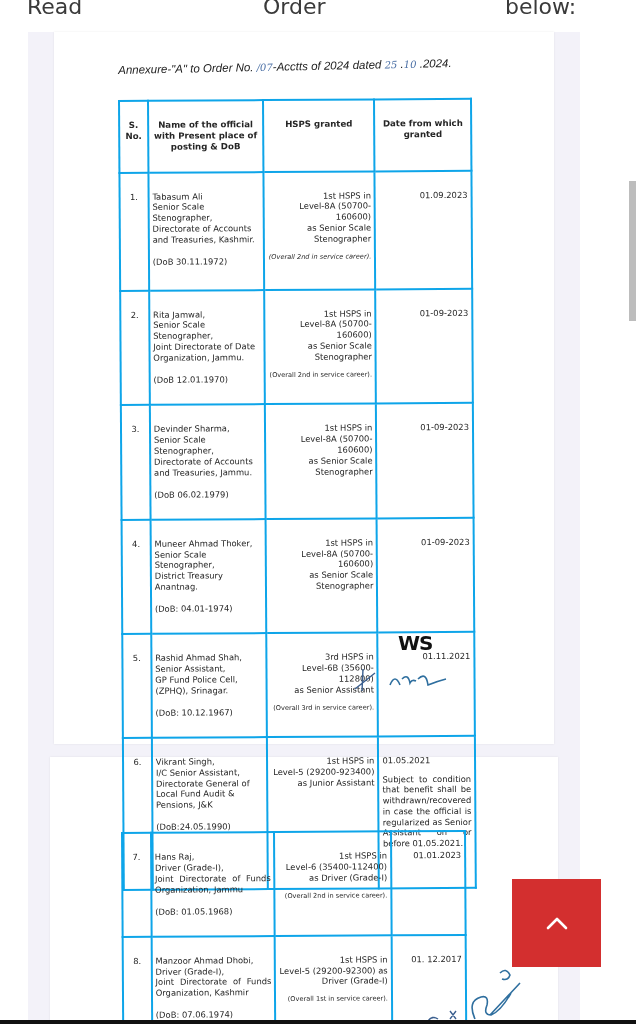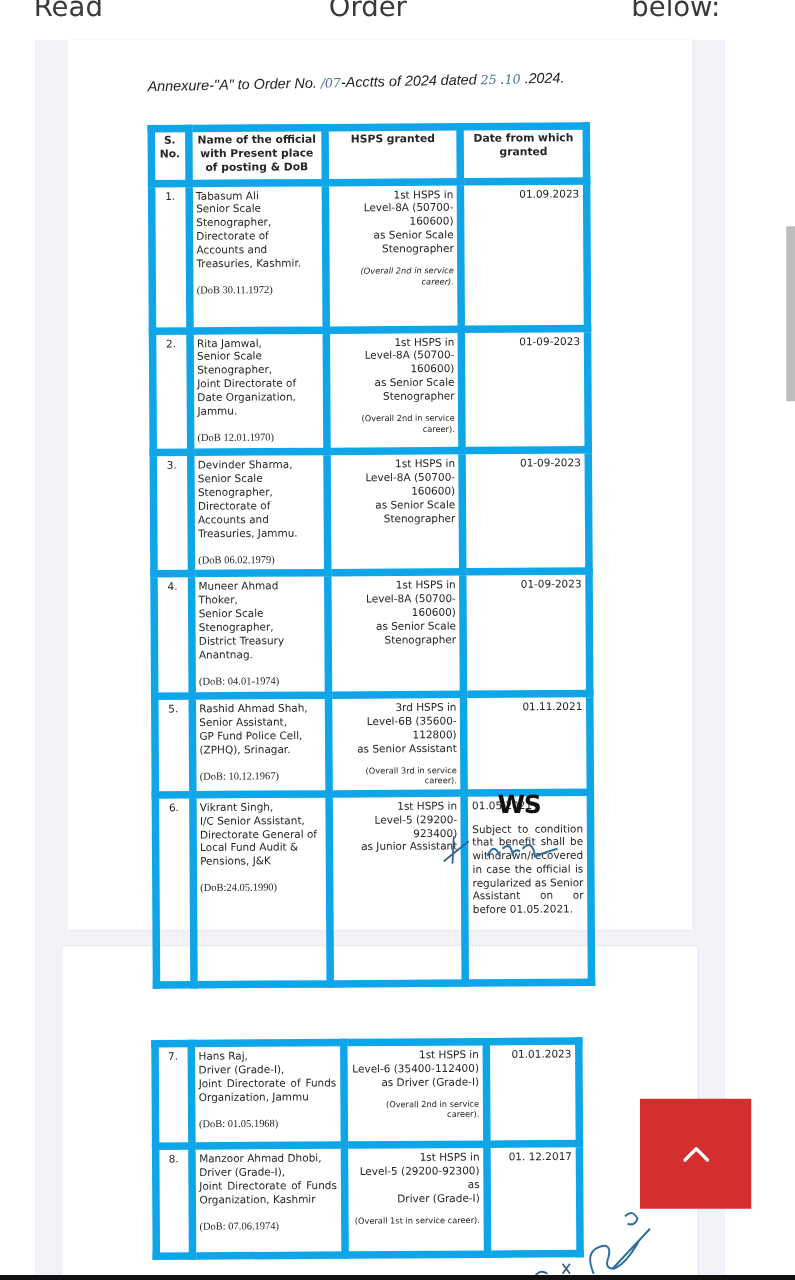--- a/index.html
+++ b/index.html
@@ -33,33 +33,33 @@
     white-space: nowrap;
   }
   .annex-title .hand { color: #4a6fa5; font-family: "DejaVu Serif", serif; font-size: 10px; }
 
   table.hsps {
     position: absolute; border-collapse: collapse;
     font-family: "DejaVu Sans", sans-serif; font-size: 8.4px; color: #262626;
     line-height: 1.3;
   }
   table.hsps td, table.hsps th {
-    border: 6px solid #0ea5e9; vertical-align: top; padding: 2px 3px;
+    border: 2px solid #0ea5e9; vertical-align: top; padding: 18px 3px;
   }
   table.hsps th { font-weight: bold; text-align: center; font-size: 8.6px; }
   .t1 { left: 118px; top: 100px; width: 354px; transform: rotate(-0.35deg); transform-origin: left top; }
   .t2 { left: 121px; top: 832px; width: 345px; transform: rotate(-0.35deg); transform-origin: left top; }
 
   .c-sno { width: 30px; text-align: center; }
   .c-name { width: 124px; }
   .c-hsps { width: 124px; text-align: right; }
   .c-date { width: 76px; text-align: right; }
 
   .nm-line { display: block; }
-  .dob { display: block; margin-top: 11px; font-family: Liberation Serif, serif; }
+  .dob { display: block; margin-top: 11px; }
   .overall { display: block; font-style: italic; font-size: 6.6px; margin-top: 8px; }
   .overall.upright { font-style: normal; }
   .justify-cell { text-align: justify; }
   .cond { display: block; text-align: justify; margin-top: 8px; line-height: 1.28; }
   .date-left { text-align: left; border-radius: 17px; }
 
   .watermark {
     position: absolute; left: 398px; top: 631px; font-family: "DejaVu Sans", sans-serif;
     font-size: 20px; font-weight: bold; color: #111; letter-spacing: -1px;
   }

